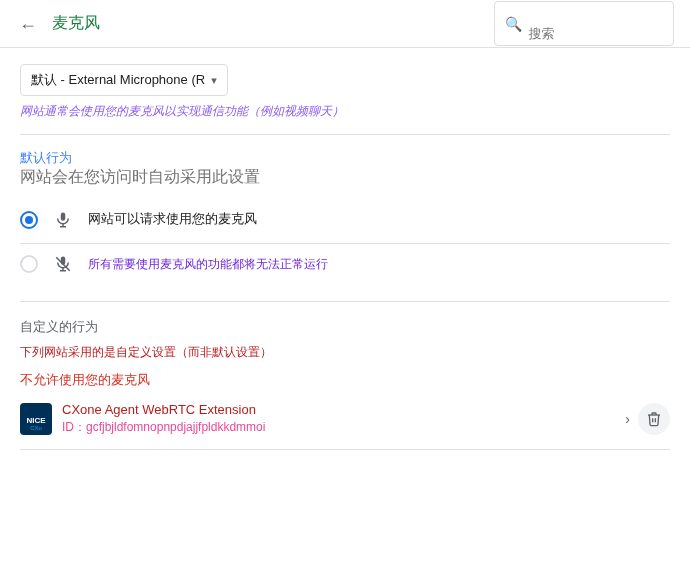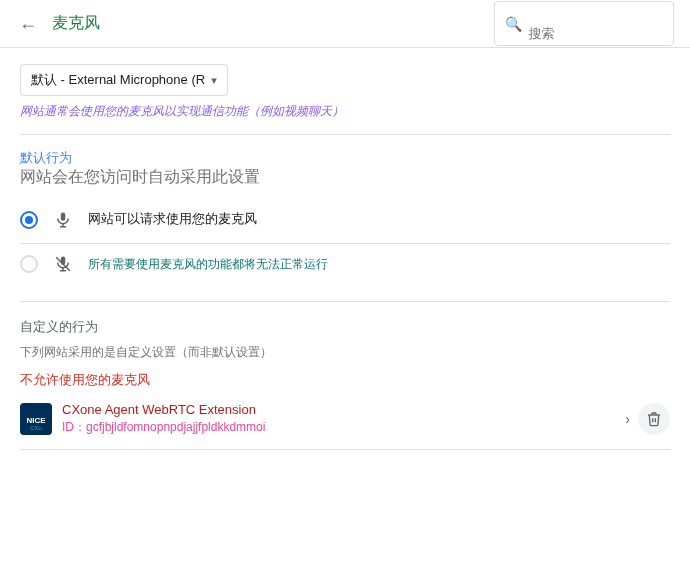--- a/index.html
+++ b/index.html
@@ -153,36 +153,36 @@
       flex-shrink: 0;
       margin-top: 1px;
     }
     .radio-content {}
     .radio-label {
       font-size: 13px;
       color: #202124;
     }
     .radio-sublabel {
       font-size: 12px;
-      color: #0f766e;
+      color: #6d28d9;
       margin-top: 2px;
     }
 
     
     .custom-section {
       margin-top: 16px;
     }
     .custom-label {
       font-size: 13px;
       color: #5f6368;
       margin-bottom: 8px;
     }
     .custom-sublabel {
       font-size: 12px;
-      color: #737373;
+      color: #b91c1c;
       margin-bottom: 10px;
     }
 
     
     .blocked-label {
       font-size: 13px;
       color: #d93025;
     }
 
     

